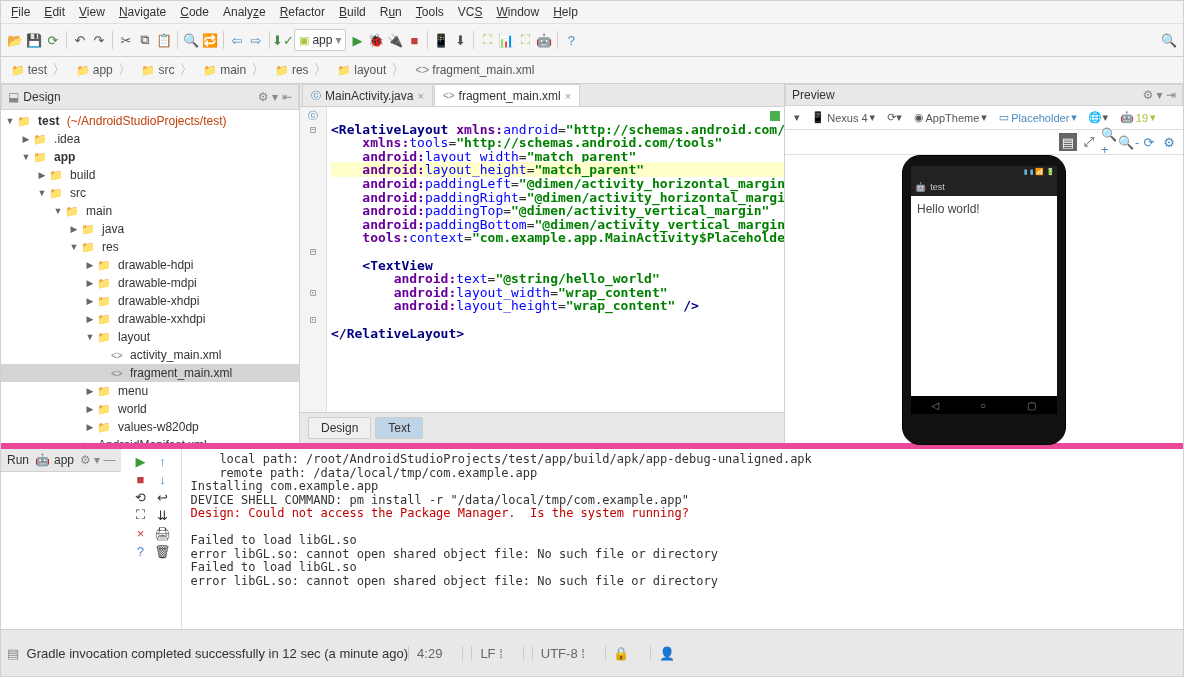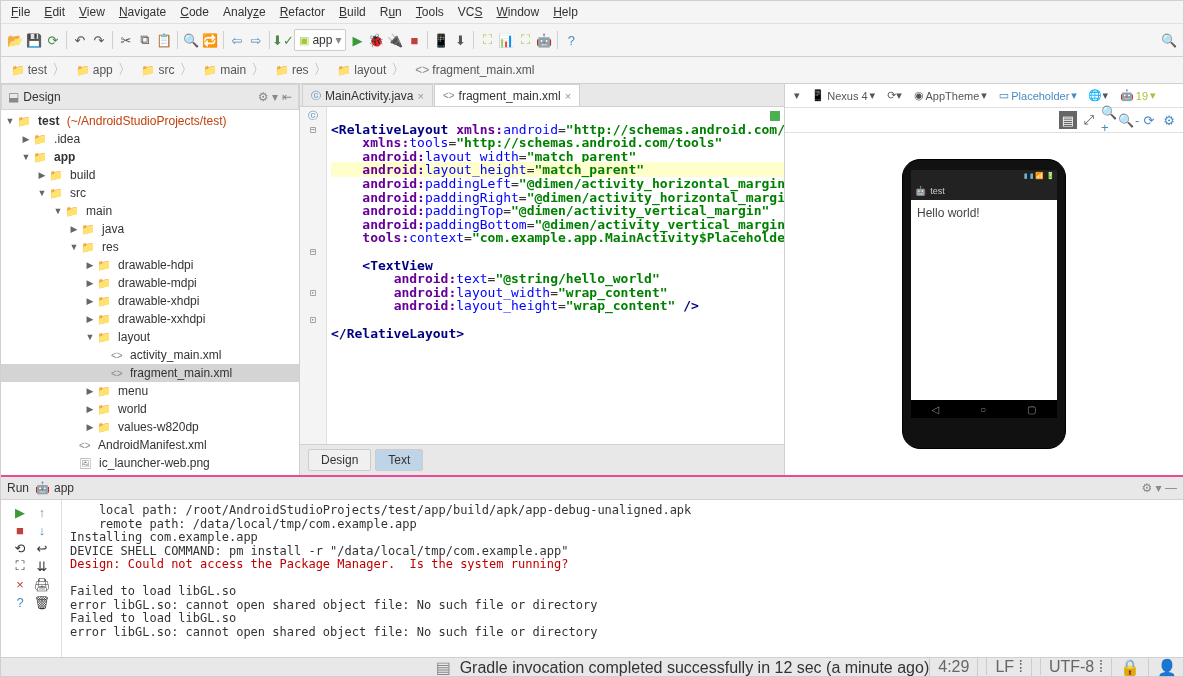--- a/index.html
+++ b/index.html
@@ -47,30 +47,30 @@
 .pv-btn{display:flex;align-items:center;gap:2px;padding:1px 3px;color:#555}
 .preview-canvas{flex:1;display:flex;align-items:center;justify-content:center;background:#fff}
 .phone{width:164px;height:290px;background:#111;border-radius:18px;padding:10px 8px 18px 8px;box-sizing:border-box;position:relative;border:1px solid #000}
 .phone-screen{width:100%;height:248px;background:#fff;position:relative;overflow:hidden}
 .phone-status{height:12px;background:#222;display:flex;justify-content:flex-end;align-items:center;gap:2px;padding:0 2px}
 .phone-status span{color:#6fb5d6;font-size:7px}
 .phone-titlebar{height:18px;background:#222;display:flex;align-items:center;gap:4px;padding:0 4px;color:#ccc;font-size:9px}
 .phone-titlebar .droid{color:#a4c639;font-size:9px}
 .phone-body{padding:6px;font-size:12px;color:#444}
 .phone-nav{position:absolute;bottom:0;left:0;right:0;height:18px;background:#000;display:flex;justify-content:space-around;align-items:center;color:#888;font-size:10px}
-.bottom{height:180px;display:flex;flex-direction:column;border-top:2px solid #ec4899;background:#fff}
+.bottom{height:180px;display:flex;border-top:6px solid #ec4899;background:#fff}
 .bottom-header{display:flex;align-items:center;gap:6px;padding:2px 6px;background:#e8e8e8;border-bottom:1px solid #d0d0d0;height:18px;font-size:12px;justify-content:space-between}
 .bottom-body{flex:1;display:flex;min-height:0}
 .bottom-gutter{width:56px;display:flex;flex-direction:column;gap:2px;padding:4px 2px;border-right:1px solid #e0e0e0;align-items:center}
 .bottom-gutter .row{display:flex;gap:6px}
 .bg-icon{width:16px;height:16px;display:flex;align-items:center;justify-content:center;font-size:13px}
 .console{flex:1;padding:4px 8px;font-family:Consolas,monospace;font-size:12px;line-height:13.5px;white-space:pre;overflow:auto}
 .console .err{color:#c00000}
-.statusbar{display:flex;align-items:center;padding:0 6px;background:#e8e8e8;border-top:1px solid #d0d0d0;height:18px;font-size:16px;justify-content:flex-end}
-.sb-right{display:flex;gap:8px;align-items:center;color:#666}
+.statusbar{display:flex;align-items:center;padding:14px 6px;background:#e8e8e8;border-top:1px solid #d0d0d0;height:18px;font-size:13px;justify-content:flex-start}
+.sb-right{display:flex;gap:20px;align-items:center;color:#666}
 .sb-right span{border-left:1px solid #ccc;padding-left:8px}
 </style>
 </head>
 <body>
 
 <div class="root">
 
   <div class="menubar">
     <span><u>F</u>ile</span>
     <span><u>E</u>dit</span>
@@ -253,20 +253,24 @@
         </div>
         <div class="sq"></div>
       </div>
       <div class="design-tabs">
         <div class="dtab">Design</div>
         <div class="dtab active">Text</div>
       </div>
     </div>
 
     <div class="right">
+      <div class="right-header">
+        <span>Preview</span>
+        <span><span style="color:#888">⚙ ▾</span>&nbsp;<span style="color:#888">⇥</span></span>
+      </div>
       <div class="preview-toolbar">
         <span class="pv-btn">▾</span>
         <span class="pv-btn">📱 <span>Nexus 4</span>▾</span>
         <span class="pv-btn">⟳▾</span>
         <span class="pv-btn">◉ <span>AppTheme</span>▾</span>
         <span class="pv-btn" style="color:#4a8ac0">▭ <span>Placeholder</span>▾</span>
         <span class="pv-btn">🌐▾</span>
         <span class="pv-btn" style="color:#a4c639">🤖<span>19</span>▾</span>
       </div>
       <div class="preview-toolbar2">

